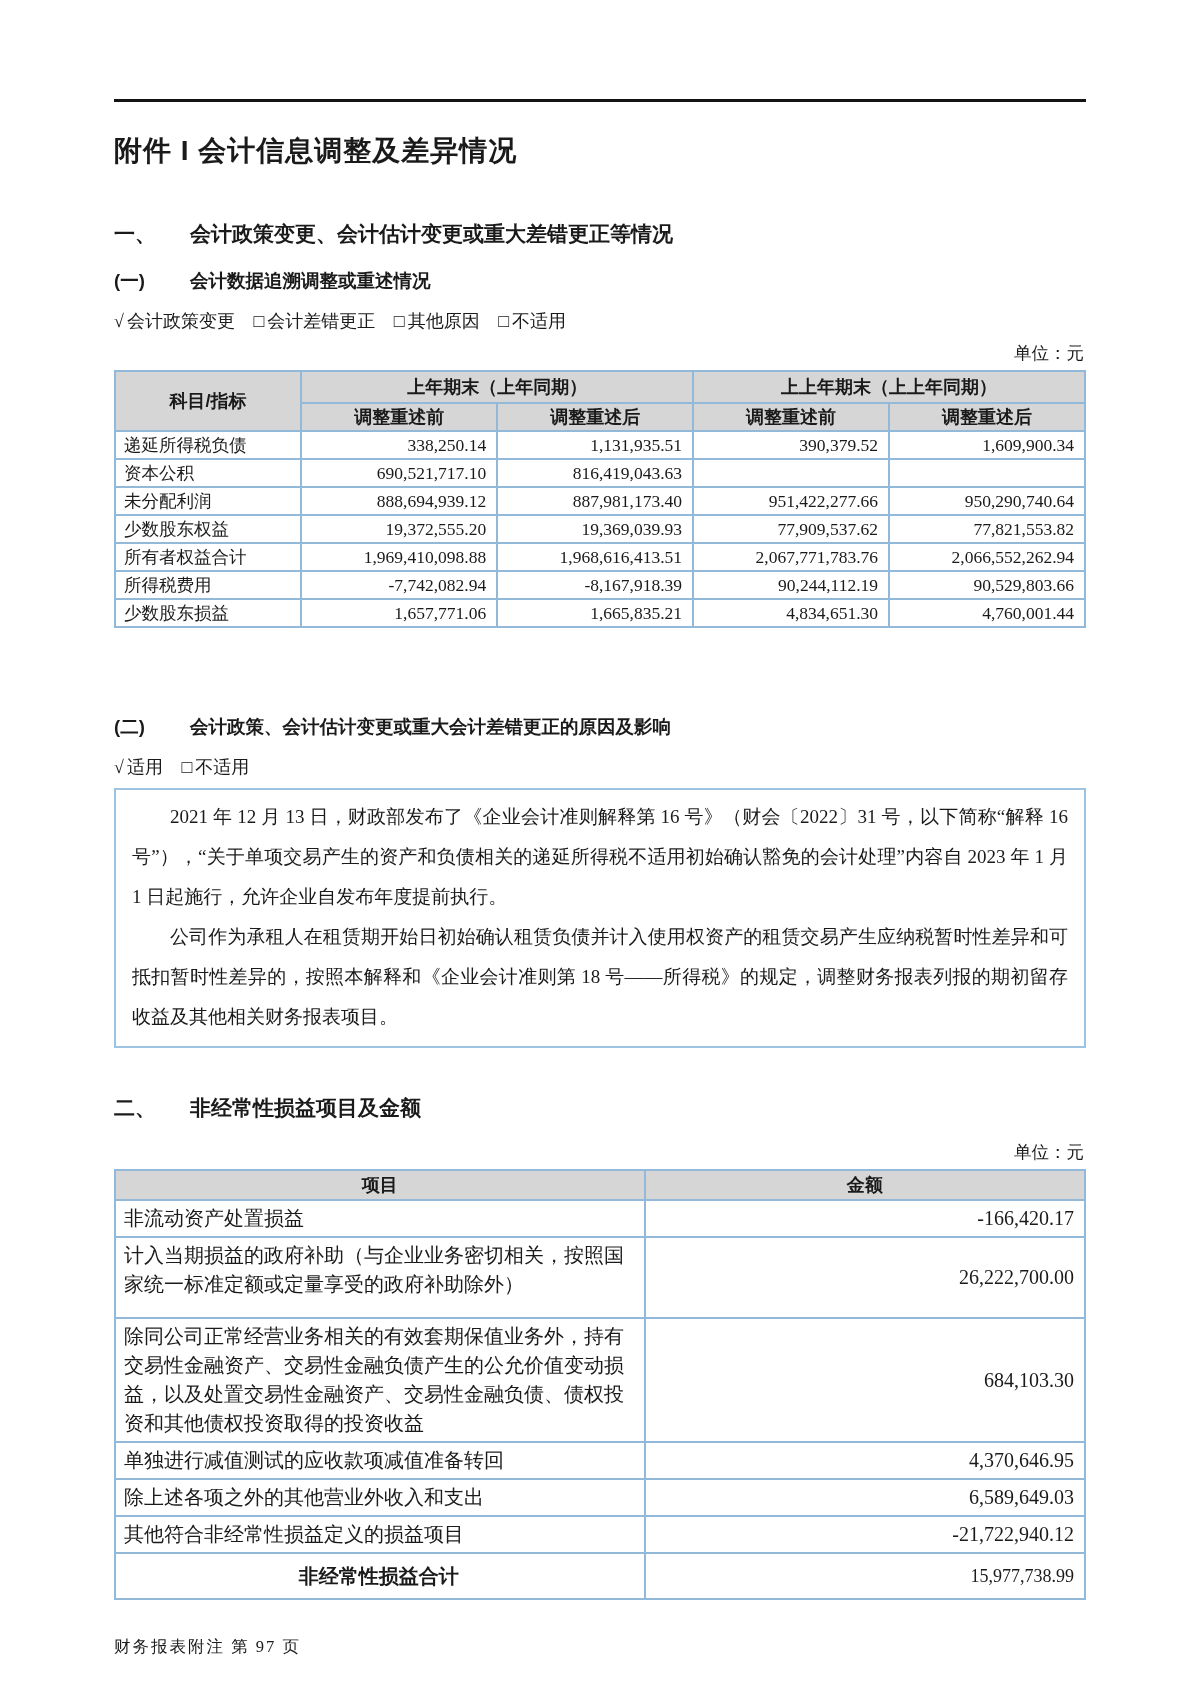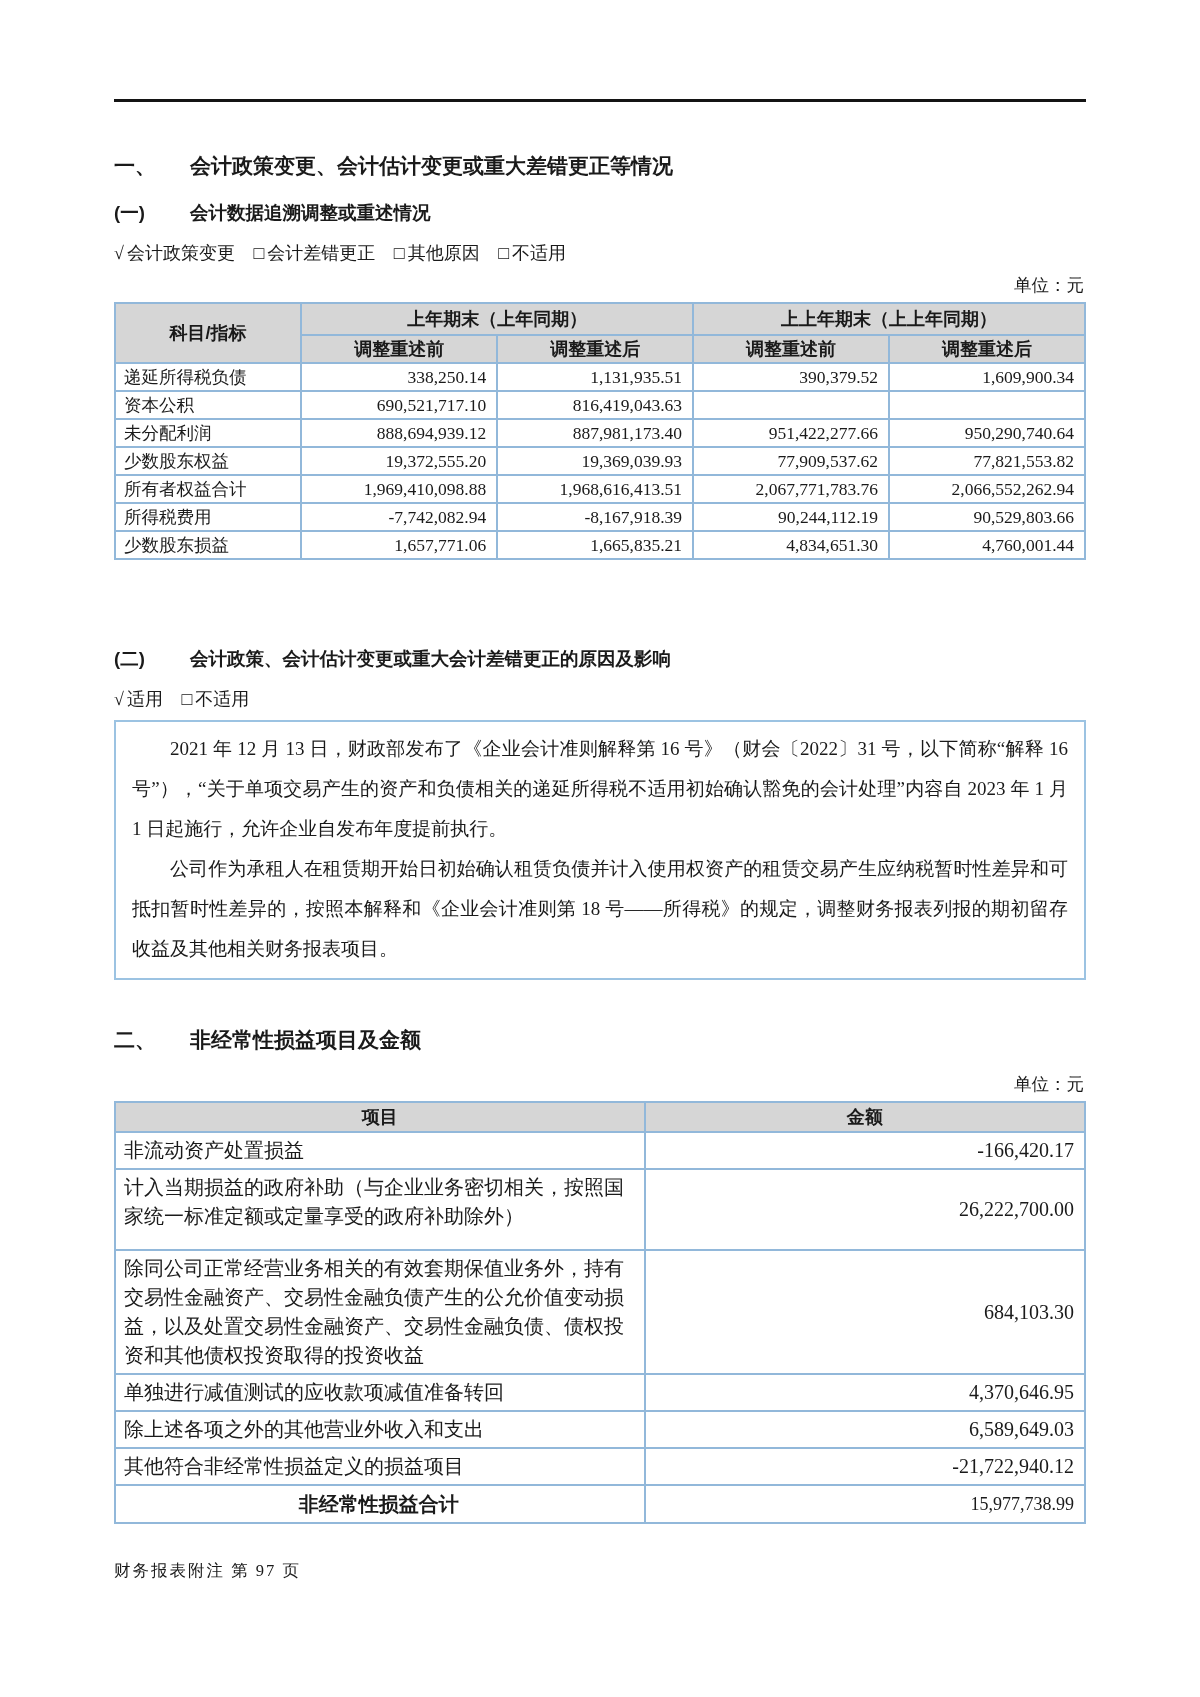--- a/index.html
+++ b/index.html
@@ -68,34 +68,35 @@
   
   .t2 col.item { width: 54.6%; }
   .t2 col.amt  { width: 45.4%; }
   .t2 th { height: 30px; }
   .t2 td { font-size: 20px; line-height: 29px; vertical-align: middle; }
   .t2 td.lbl { text-align: left; padding: 3px 10px 3px 8px; }
   .t2 td.val { text-align: right; padding-right: 10px; }
   .t2 tr.pad2 td.lbl { padding-bottom: 18px; }
   .t2 tr.total td.lbl {
     text-align: center; font-family: "Liberation Sans", sans-serif;
-    font-weight: bold; height: 38px;
+    font-weight: bold; height: 46px;
   }
   .t2 tr.total td.val { font-size: 18px; }
 
   .footer { margin-top: 36px; font-size: 16.5px; letter-spacing: 2px; }
 </style>
 </head>
 <body>
 
 <div class="page">
   <div class="content">
 
     <div class="top-rule"></div>
 
+    <div class="doc-title">附件 I 会计信息调整及差异情况</div>
 
     <div class="h2-row">
       <span class="num">一、</span>
       <span>会计政策变更、会计估计变更或重大差错更正等情况</span>
     </div>
 
     <div class="h3-row">
       <span class="num">(一)</span>
       <span>会计数据追溯调整或重述情况</span>
     </div>

